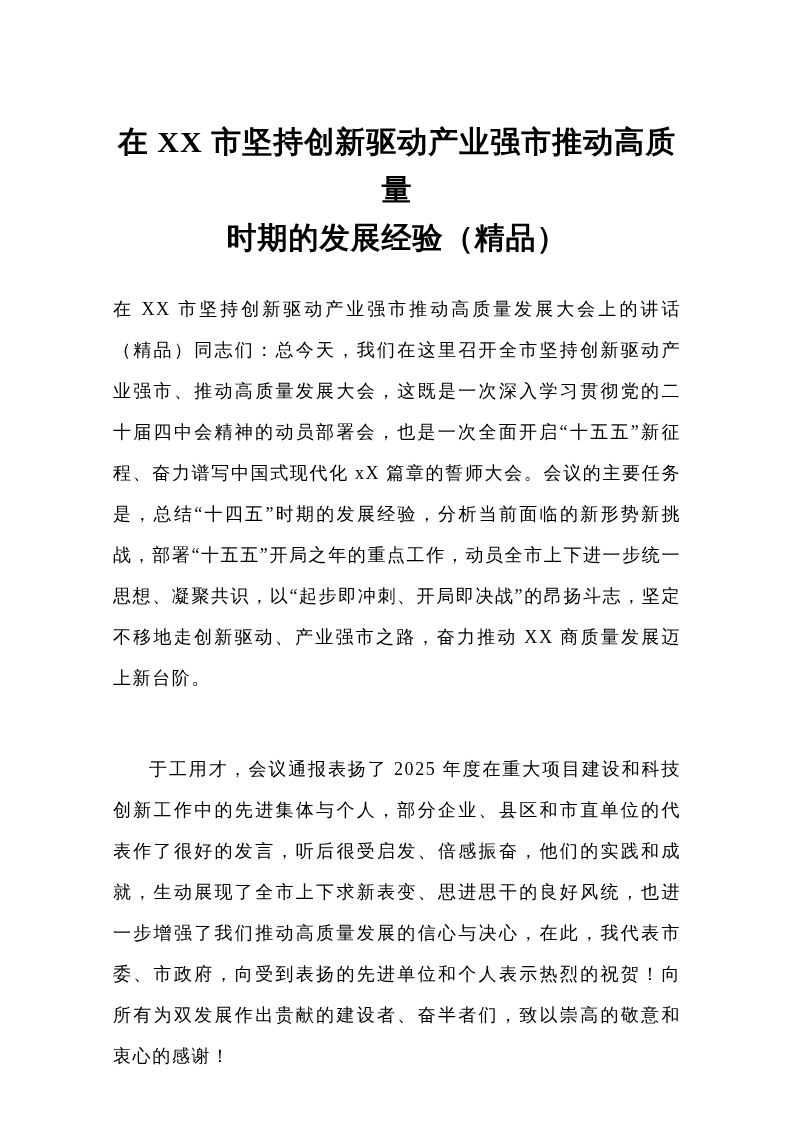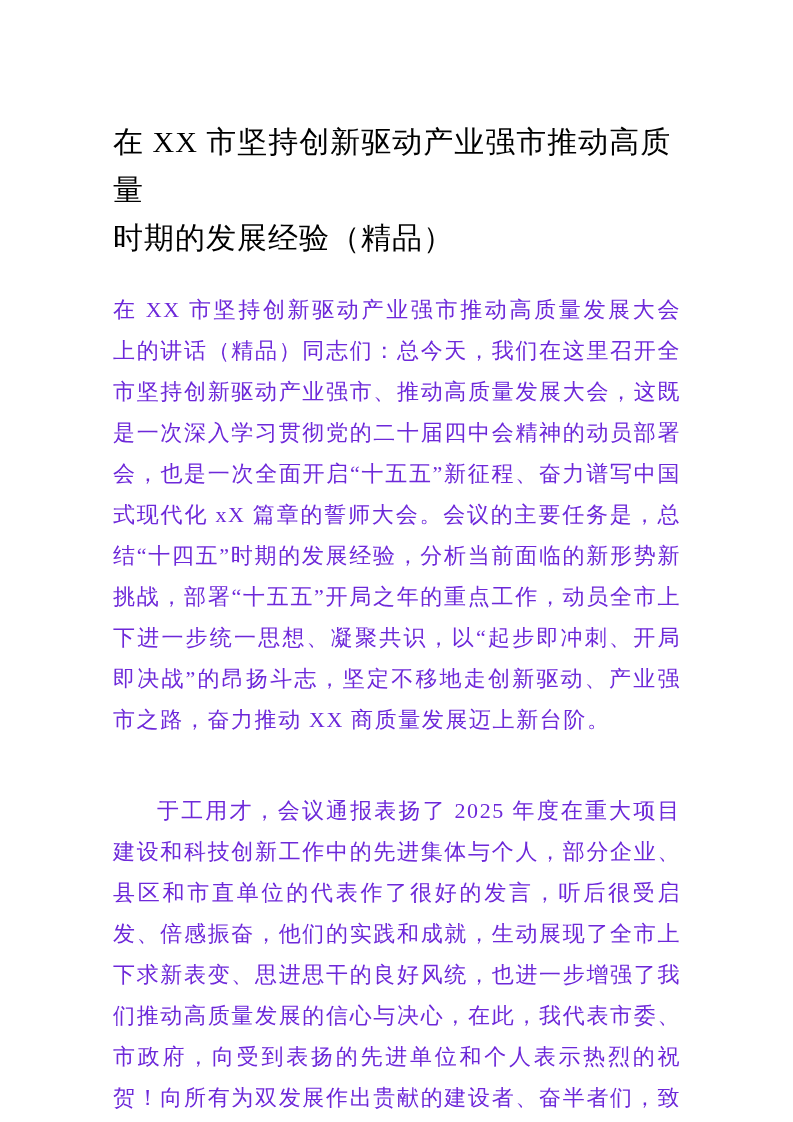--- a/index.html
+++ b/index.html
@@ -15,34 +15,35 @@
     overflow: hidden;
     font-family: "Liberation Serif", "DejaVu Serif", serif;
   }
   .content {
     position: absolute;
     left: 113px;
     top: 118px;
     width: 568px;
   }
   .doc-title {
-    font-weight: normal;
+    font-weight: bold;
     color: #000000;
     font-size: 30px;
     line-height: 48px;
+    text-align: center;
     letter-spacing: 1px;
   }
   .doc-body {
     margin-top: 27px;
   }
   .para {
     margin: 0;
-    font-size: 22px;
+    font-size: 18px;
     line-height: 41px;
-    color: #6d28d9;
+    color: #000000;
     text-align: justify;
     letter-spacing: 1.6px;
     word-break: break-all;
   }
   .para + .para {
     margin-top: 50px;
   }
   .para.indent {
     text-indent: 2em;
   }

